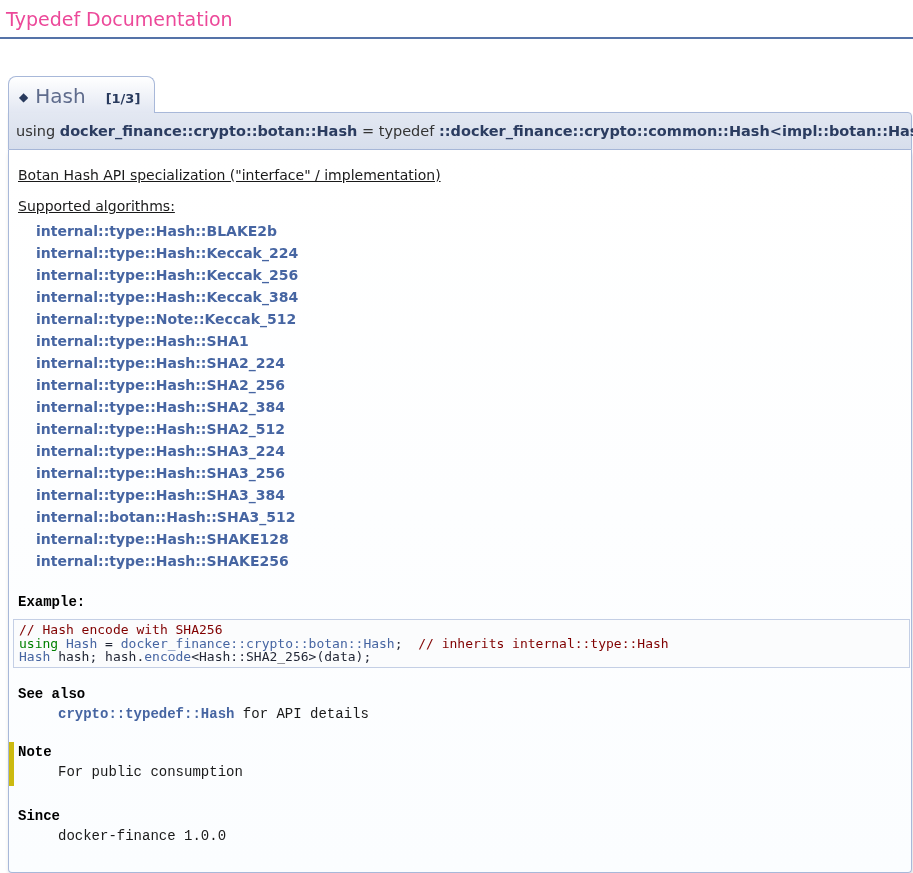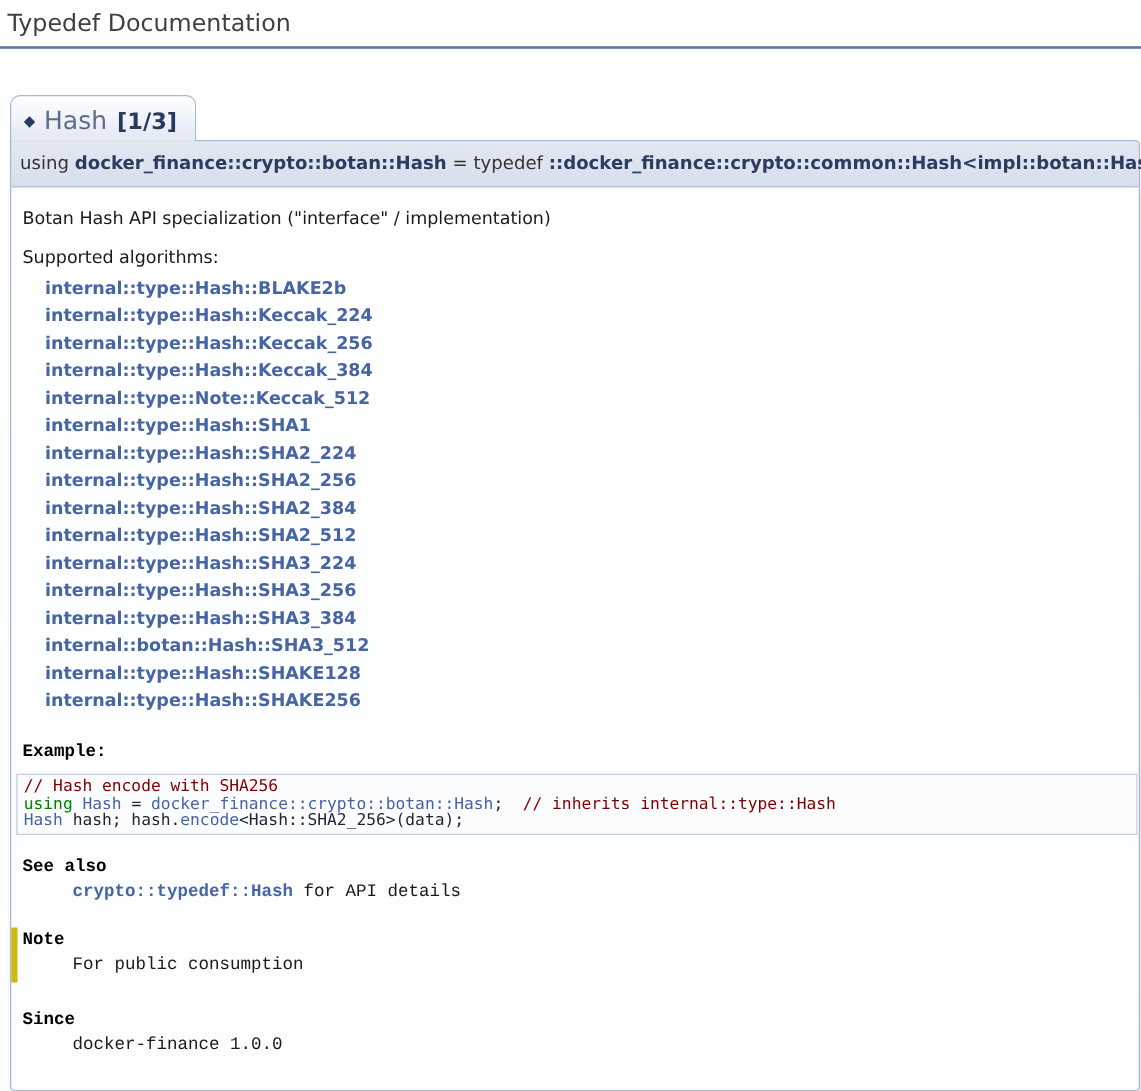--- a/index.html
+++ b/index.html
@@ -8,21 +8,21 @@
     font-family: "DejaVu Sans", "Liberation Sans", sans-serif;
     color: #1a1a1a;
     width: 913px;
     font-size: 14px;
   }
 
   
   .groupheader {
     font-size: 19px;
     font-weight: normal;
-    color: #404040;
+    color: #ec4899;
     margin: 6px 0 0 0;
     padding: 2px 0 7px 6px;
     border-bottom: 2px solid #5573A8;
   }
 
   
   .memtitle {
     display: inline-block;
     position: relative;
     z-index: 2;
@@ -40,24 +40,24 @@
     text-decoration: none;
     margin-right: 7px;
     vertical-align: 2px;
     cursor: pointer;
   }
   .memtitle-name {
     font-size: 20px;
     color: #5F6C8C;
   }
   .memtitle-index {
-    font-size: 18px;
+    font-size: 13px;
     font-weight: bold;
     color: #283A5D;
-    margin-left: 8px;
+    margin-left: 20px;
   }
 
   .memitem { margin: 0 1px 0 8px; position: relative; z-index: 1; }
 
   
   .memproto {
     border: 1px solid #A8B8D9;
     background: linear-gradient(#E3E8F2, #D7DEEC);
     padding: 10px 7px;
     font-size: 14.5px;
@@ -70,21 +70,21 @@
 
   
   .memdoc {
     border: 1px solid #A8B8D9;
     border-top: none;
     background: linear-gradient(#FFFFFF, #FBFDFF);
     padding: 2px 10px 28px 9px;
     border-radius: 0 0 4px 4px;
     box-shadow: 1px 3px 4px rgba(0,0,0,0.15);
   }
-  .memdoc p { margin: 15px 0 14px 0; }
+  .memdoc p { margin: 15px 0 14px 0; text-decoration: underline; }
 
   .algo-list { margin: 2px 0 0 18px; }
   .algo-line { line-height: 22px; }
   .algo-line a, .el {
     color: #4665A2;
     font-weight: bold;
     text-decoration: none;
     cursor: pointer;
   }
   .algo-line a { font-size: 14px; }

